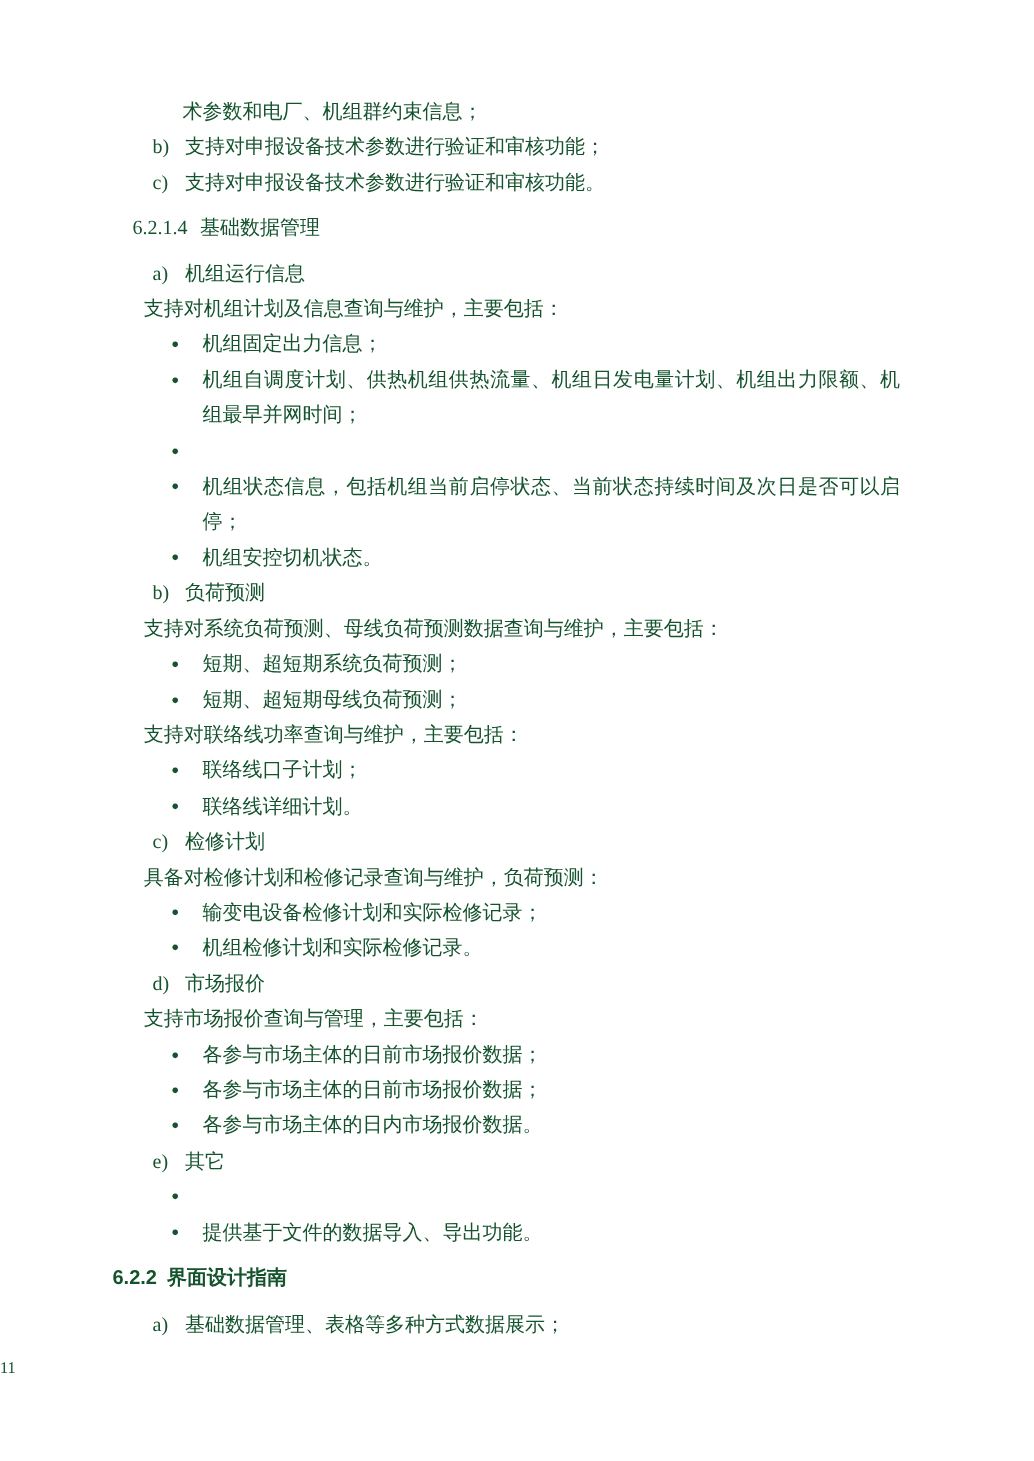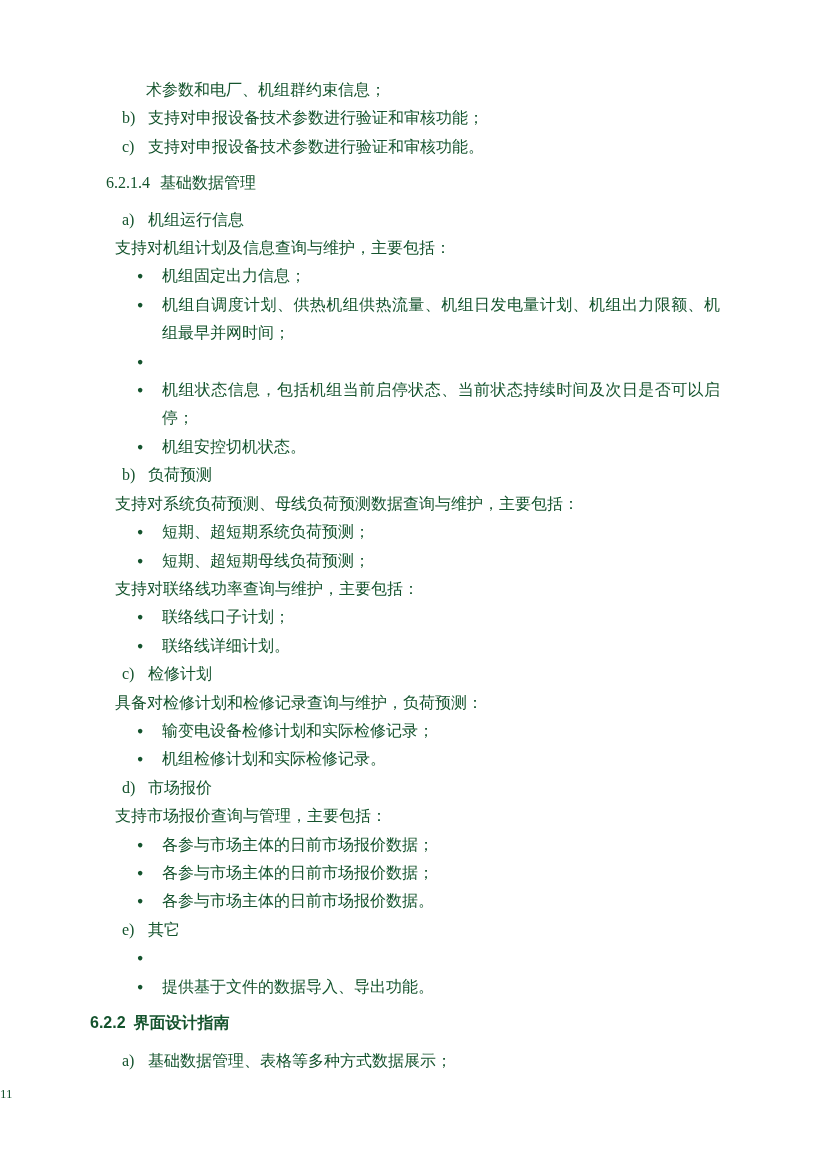--- a/index.html
+++ b/index.html
@@ -156,21 +156,21 @@
     <div class="line row bullet">
       <span class="marker">●</span>
       <span class="text">各参与市场主体的日前市场报价数据；</span>
     </div>
     <div class="line row bullet">
       <span class="marker">●</span>
       <span class="text">各参与市场主体的日前市场报价数据；</span>
     </div>
     <div class="line row bullet">
       <span class="marker">●</span>
-      <span class="text">各参与市场主体的日前市场报价数据。</span>
+      <span class="text">各参与市场主体的日内市场报价数据。</span>
     </div>
 
     <div class="line row alpha">
       <span class="label">e)</span>
       <span class="text">其它</span>
     </div>
 
     <div class="line row bullet">
       <span class="marker">●</span>
     </div>

